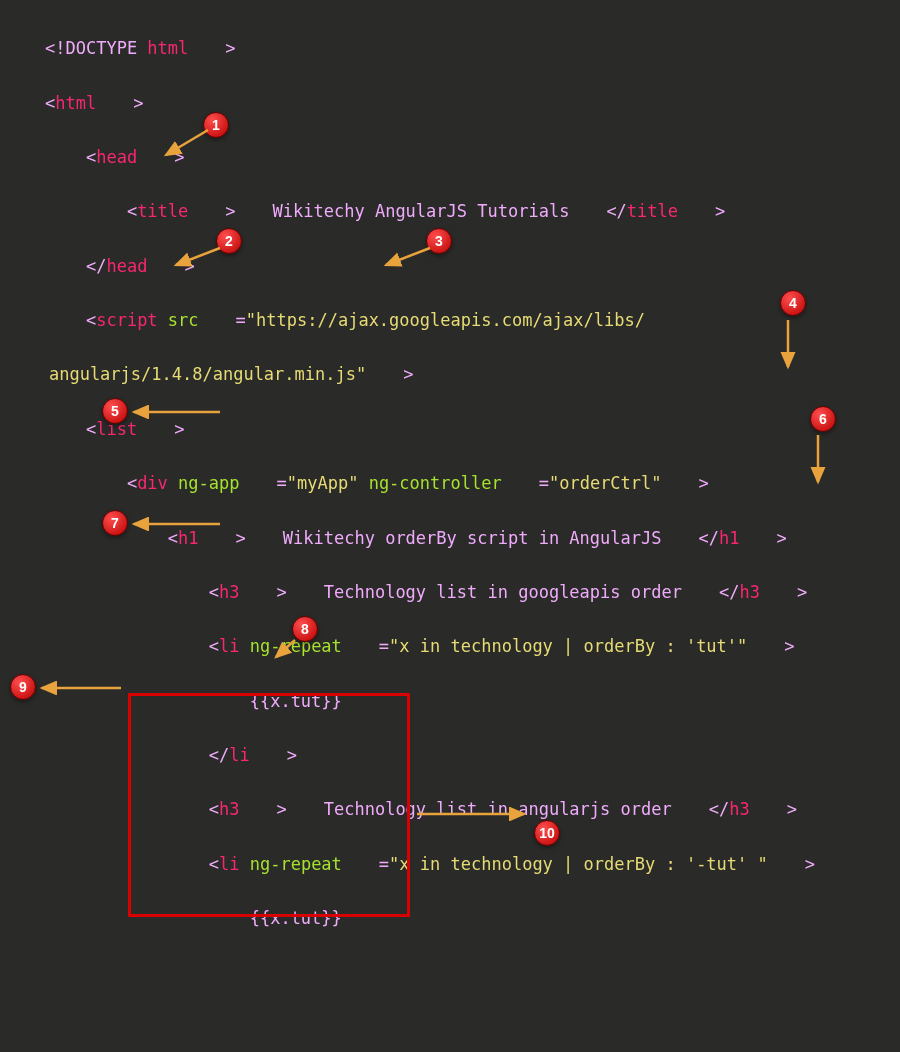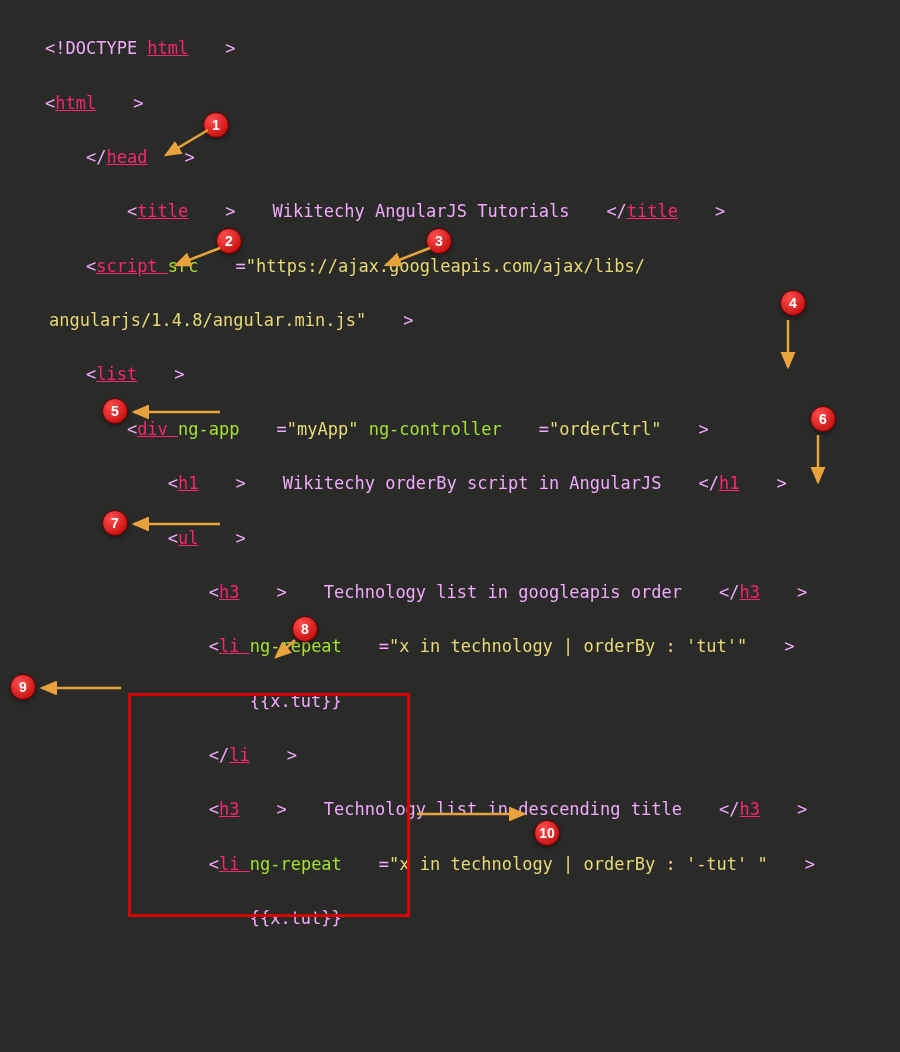--- a/index.html
+++ b/index.html
@@ -10,21 +10,21 @@
     line-height: 1.6;
     padding: 8px;
     color: #e8e8e8;
     width: 900px;
     height: 1052px;
     position: relative;
     overflow: hidden;
   }
   .code { position: relative; white-space: pre; }
   .white { color: #f0abfc; margin-left: 37px; }
-  .pink { color: #f92672; text-decoration: underline; }
+  .pink { color: #f92672; }
   .green { color: #a6e22e; text-align: right; }
   .yellow { color: #e6db74; }
 
   .badge {
     position: absolute;
     width: 26px;
     height: 26px;
     background: radial-gradient(circle at 35% 30%, #ff4d4d, #b80000);
     border: 1px solid #600;
     border-radius: 50%;
@@ -47,33 +47,33 @@
     background: transparent;
     pointer-events: none;
   }
 </style>
 </head>
 <body>
 
 <div class="code">
 <div><span class="white">&lt;!DOCTYPE </span><span class="pink">html</span><span class="white">&gt;</span></div>
 <div><span class="white">&lt;</span><span class="pink">html</span><span class="white">&gt;</span></div>
+<div><span class="white">    &lt;</span><span class="pink">head</span><span class="white">&gt;</span></div>
+<div><span class="white">        &lt;</span><span class="pink">title</span><span class="white">&gt;</span><span class="white">Wikitechy AngularJS Tutorials</span><span class="white">&lt;/</span><span class="pink">title</span><span class="white">&gt;</span></div>
 <div><span class="white">    &lt;/</span><span class="pink">head</span><span class="white">&gt;</span></div>
-<div><span class="white">        &lt;</span><span class="pink">title</span><span class="white">&gt;</span><span class="white">Wikitechy AngularJS Tutorials</span><span class="white">&lt;/</span><span class="pink">title</span><span class="white">&gt;</span></div>
 <div><span class="white">    &lt;</span><span class="pink">script </span><span class="green">src</span><span class="white">=</span><span class="yellow">"https://ajax.googleapis.com/ajax/libs/</span></div>
 <div><span class="yellow">    angularjs/1.4.8/angular.min.js"</span><span class="white">&gt;</span></div>
 <div><span class="white">    &lt;</span><span class="pink">list</span><span class="white">&gt;</span></div>
 <div><span class="white">        &lt;</span><span class="pink">div </span><span class="green">ng-app</span><span class="white">=</span><span class="yellow">"myApp"</span><span class="green"> ng-controller</span><span class="white">=</span><span class="yellow">"orderCtrl"</span><span class="white">&gt;</span></div>
 <div><span class="white">            &lt;</span><span class="pink">h1</span><span class="white">&gt;</span><span class="white">Wikitechy orderBy script in AngularJS</span><span class="white">&lt;/</span><span class="pink">h1</span><span class="white">&gt;</span></div>
-<div><span class="white">            &lt;</span><span class="pink">ul</span><span class="white">&gt;</span></div>
 <div><span class="white">                &lt;</span><span class="pink">h3</span><span class="white">&gt;</span><span class="white">Technology list in googleapis order</span><span class="white">&lt;/</span><span class="pink">h3</span><span class="white">&gt;</span></div>
 <div><span class="white">                &lt;</span><span class="pink">li </span><span class="green">ng-repeat</span><span class="white">=</span><span class="yellow">"x in technology | orderBy : 'tut'"</span><span class="white">&gt;</span></div>
 <div><span class="white">                    {{x.tut}}</span></div>
 <div><span class="white">                &lt;/</span><span class="pink">li</span><span class="white">&gt;</span></div>
-<div><span class="white">                &lt;</span><span class="pink">h3</span><span class="white">&gt;</span><span class="white">Technology list in descending title</span><span class="white">&lt;/</span><span class="pink">h3</span><span class="white">&gt;</span></div>
+<div><span class="white">                &lt;</span><span class="pink">h3</span><span class="white">&gt;</span><span class="white">Technology list in angularjs order</span><span class="white">&lt;/</span><span class="pink">h3</span><span class="white">&gt;</span></div>
 <div><span class="white">                &lt;</span><span class="pink">li </span><span class="green">ng-repeat</span><span class="white">=</span><span class="yellow">"x in technology | orderBy : '-tut' "</span><span class="white">&gt;</span></div>
 <div><span class="white">                    {{x.tut}}</span></div>
 
 
 
 
 
 
 
 

